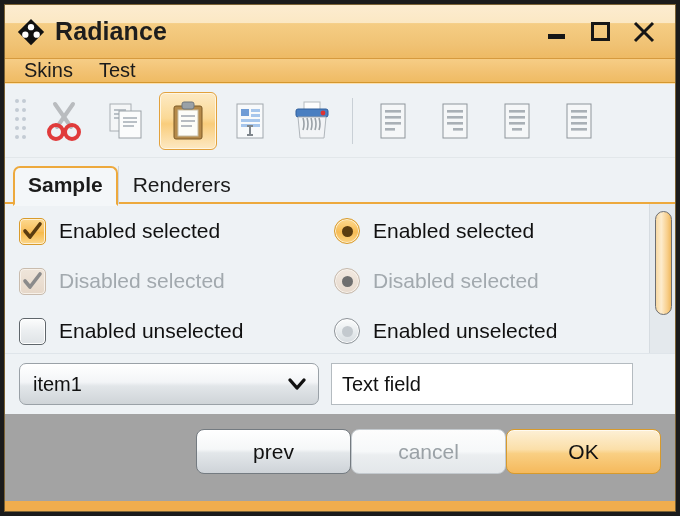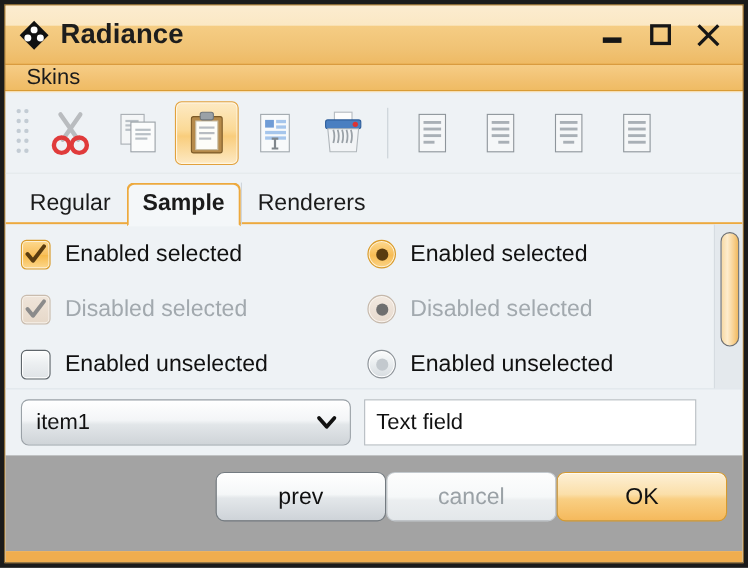--- a/index.html
+++ b/index.html
@@ -277,20 +277,21 @@
       <div class="wbtn">
         <svg width="26" height="26" viewBox="0 0 26 26">
           <path d="M4 4 L22 22 M22 4 L4 22" stroke="#161616" stroke-width="3" fill="none"></path>
         </svg>
       </div>
     </div>
   </div>
 
   <div id="menubar">
     <div class="menu-item">Skins</div>
+    <div class="menu-item">Test</div>
   </div>
 
   <div id="body">
 
     <div id="toolbar">
 
       <svg id="grip" viewBox="0 0 16 52">
         <g fill="#c3ccd4">
           <circle cx="4" cy="6" r="2"></circle>
             <circle cx="11" cy="6" r="2"></circle>
@@ -418,21 +419,20 @@
               <rect x="13" y="10" width="16" height="2.6"></rect>
               <rect x="13" y="16" width="16" height="2.6"></rect>
             <rect x="13" y="22" width="16" height="2.6"></rect>
               <rect x="13" y="28" width="16" height="2.6"></rect>
             </g>
         </svg>
       </div>
     </div>
 
     <div id="tabstrip">
-      <div class="tab">Regular</div>
       <div class="tab active">Sample</div>
       <div class="tab">Renderers</div>
     </div>
 
     <div id="scrollpane">
       <div id="optionsgrid">
 
         <div class="opt-row">
           <div class="cbx on">
             <svg width="25" height="25" viewBox="0 0 25 25">

